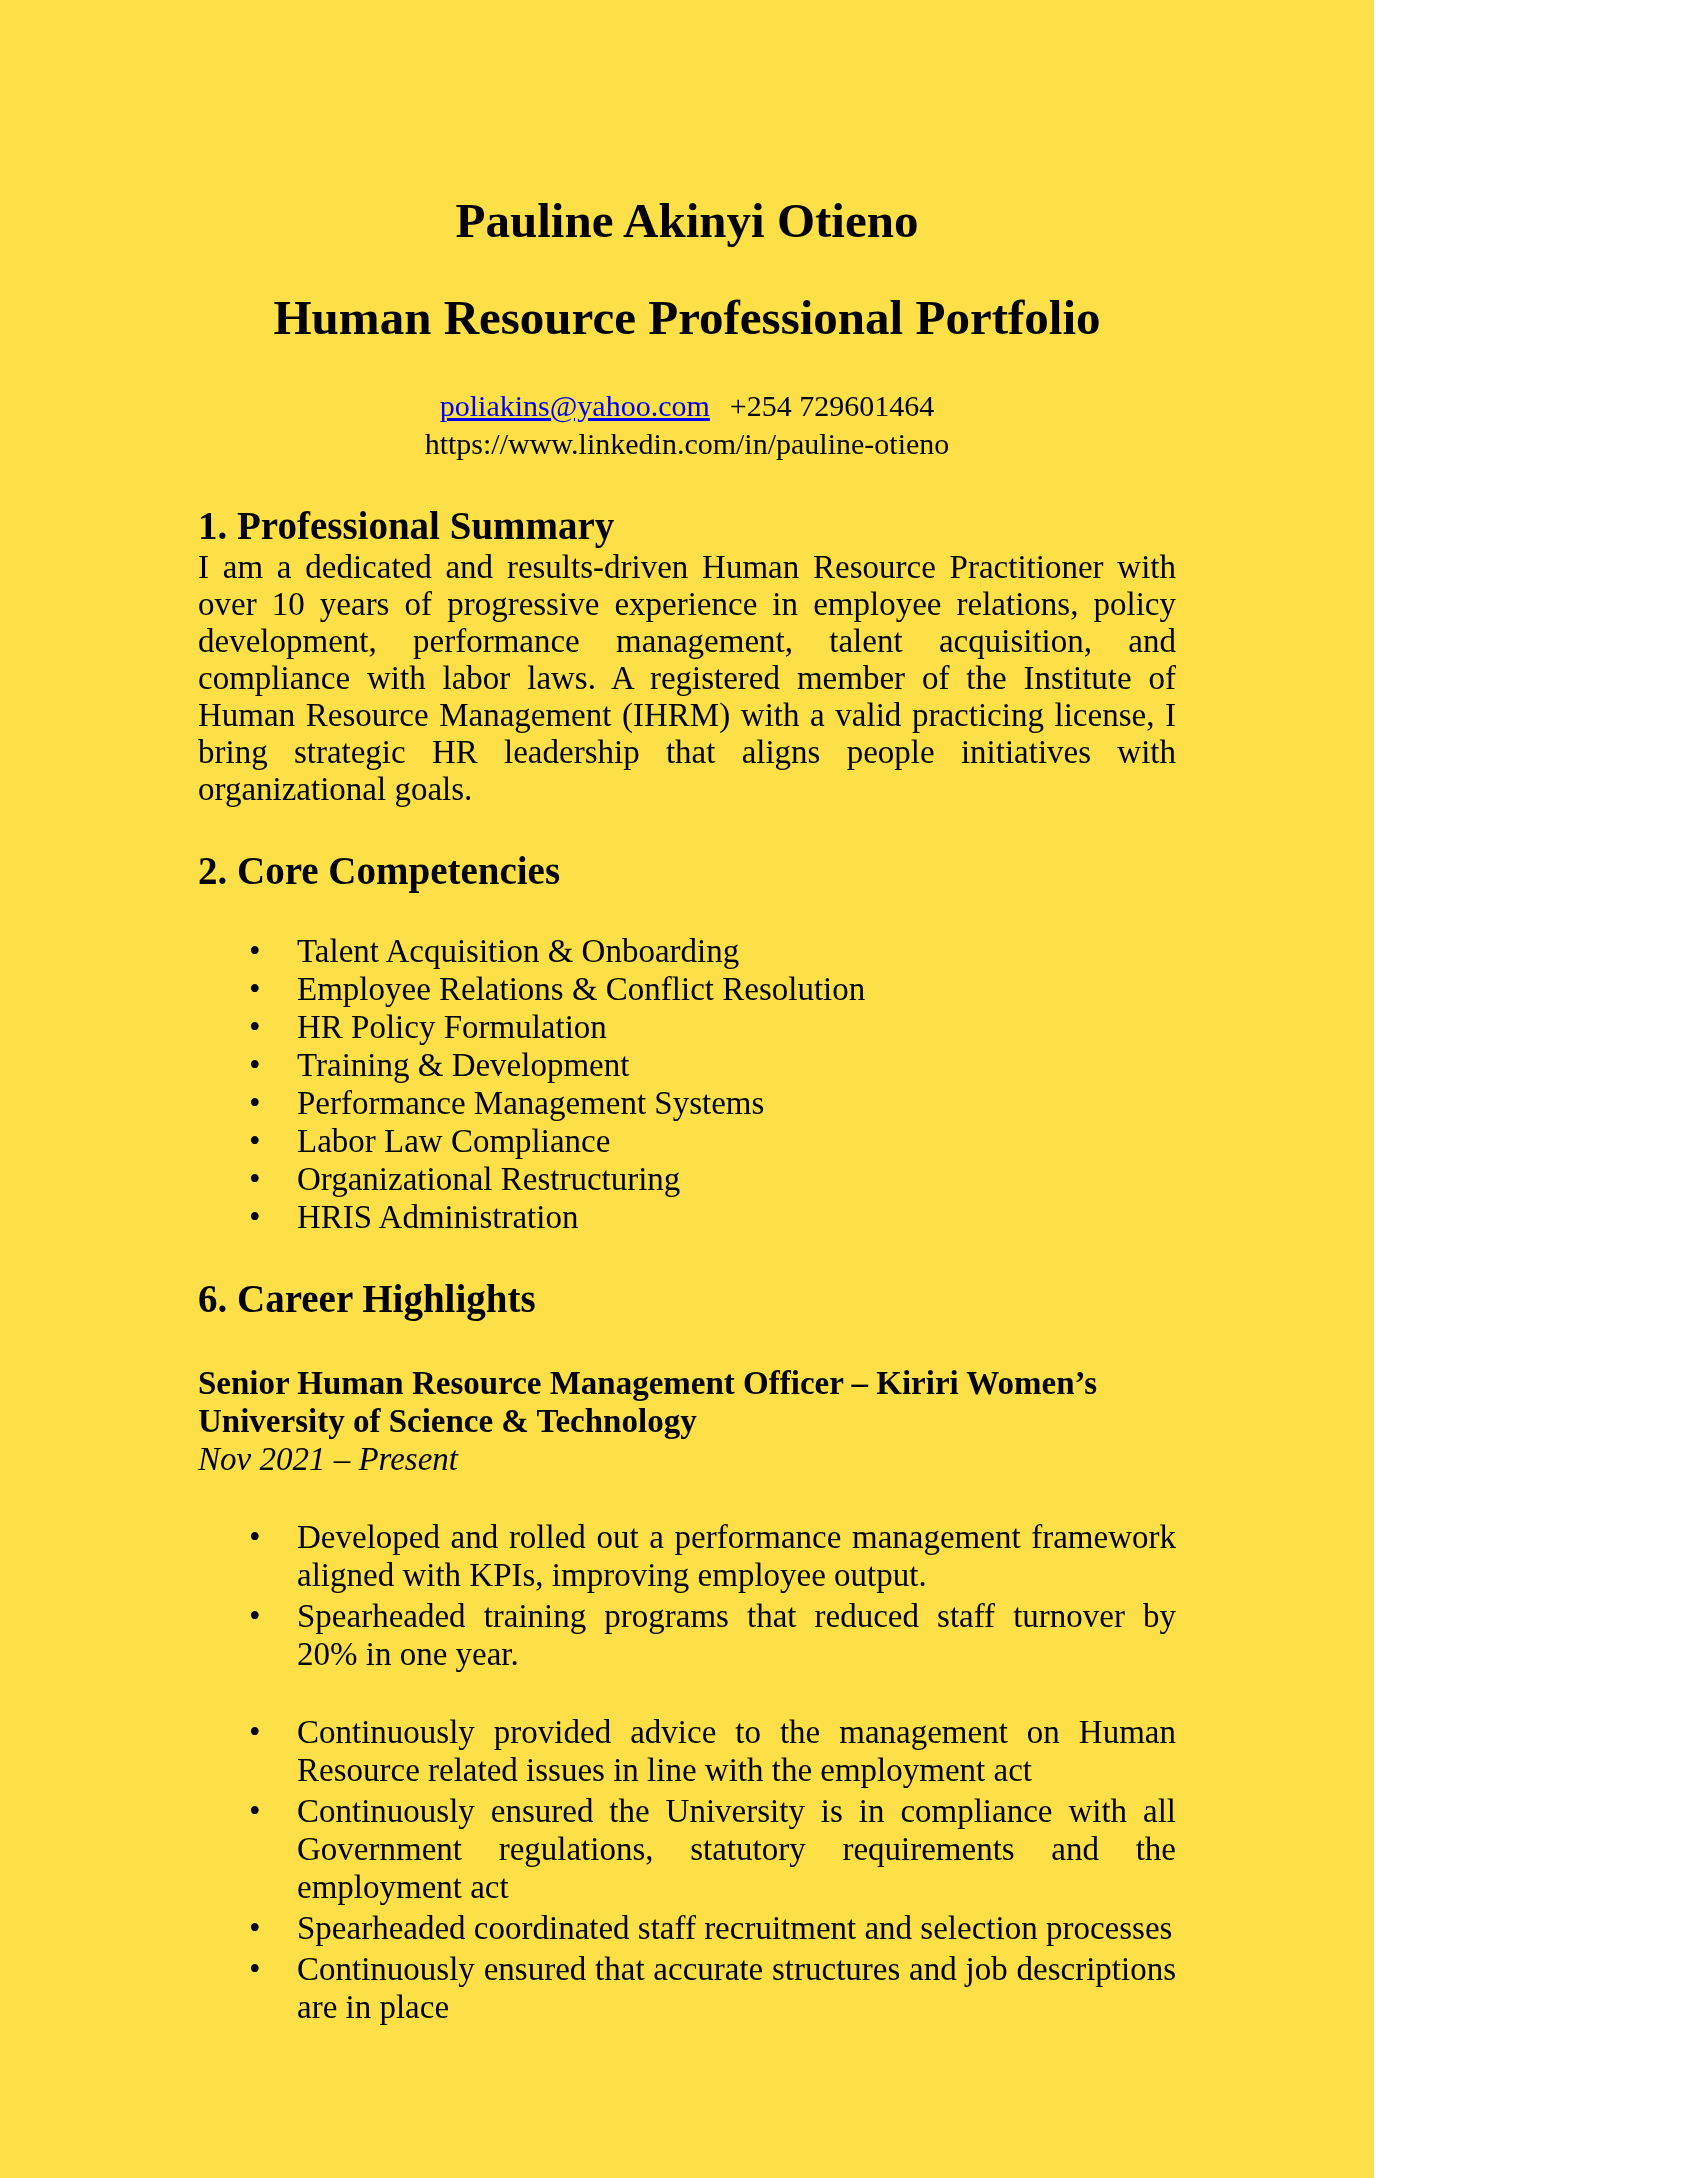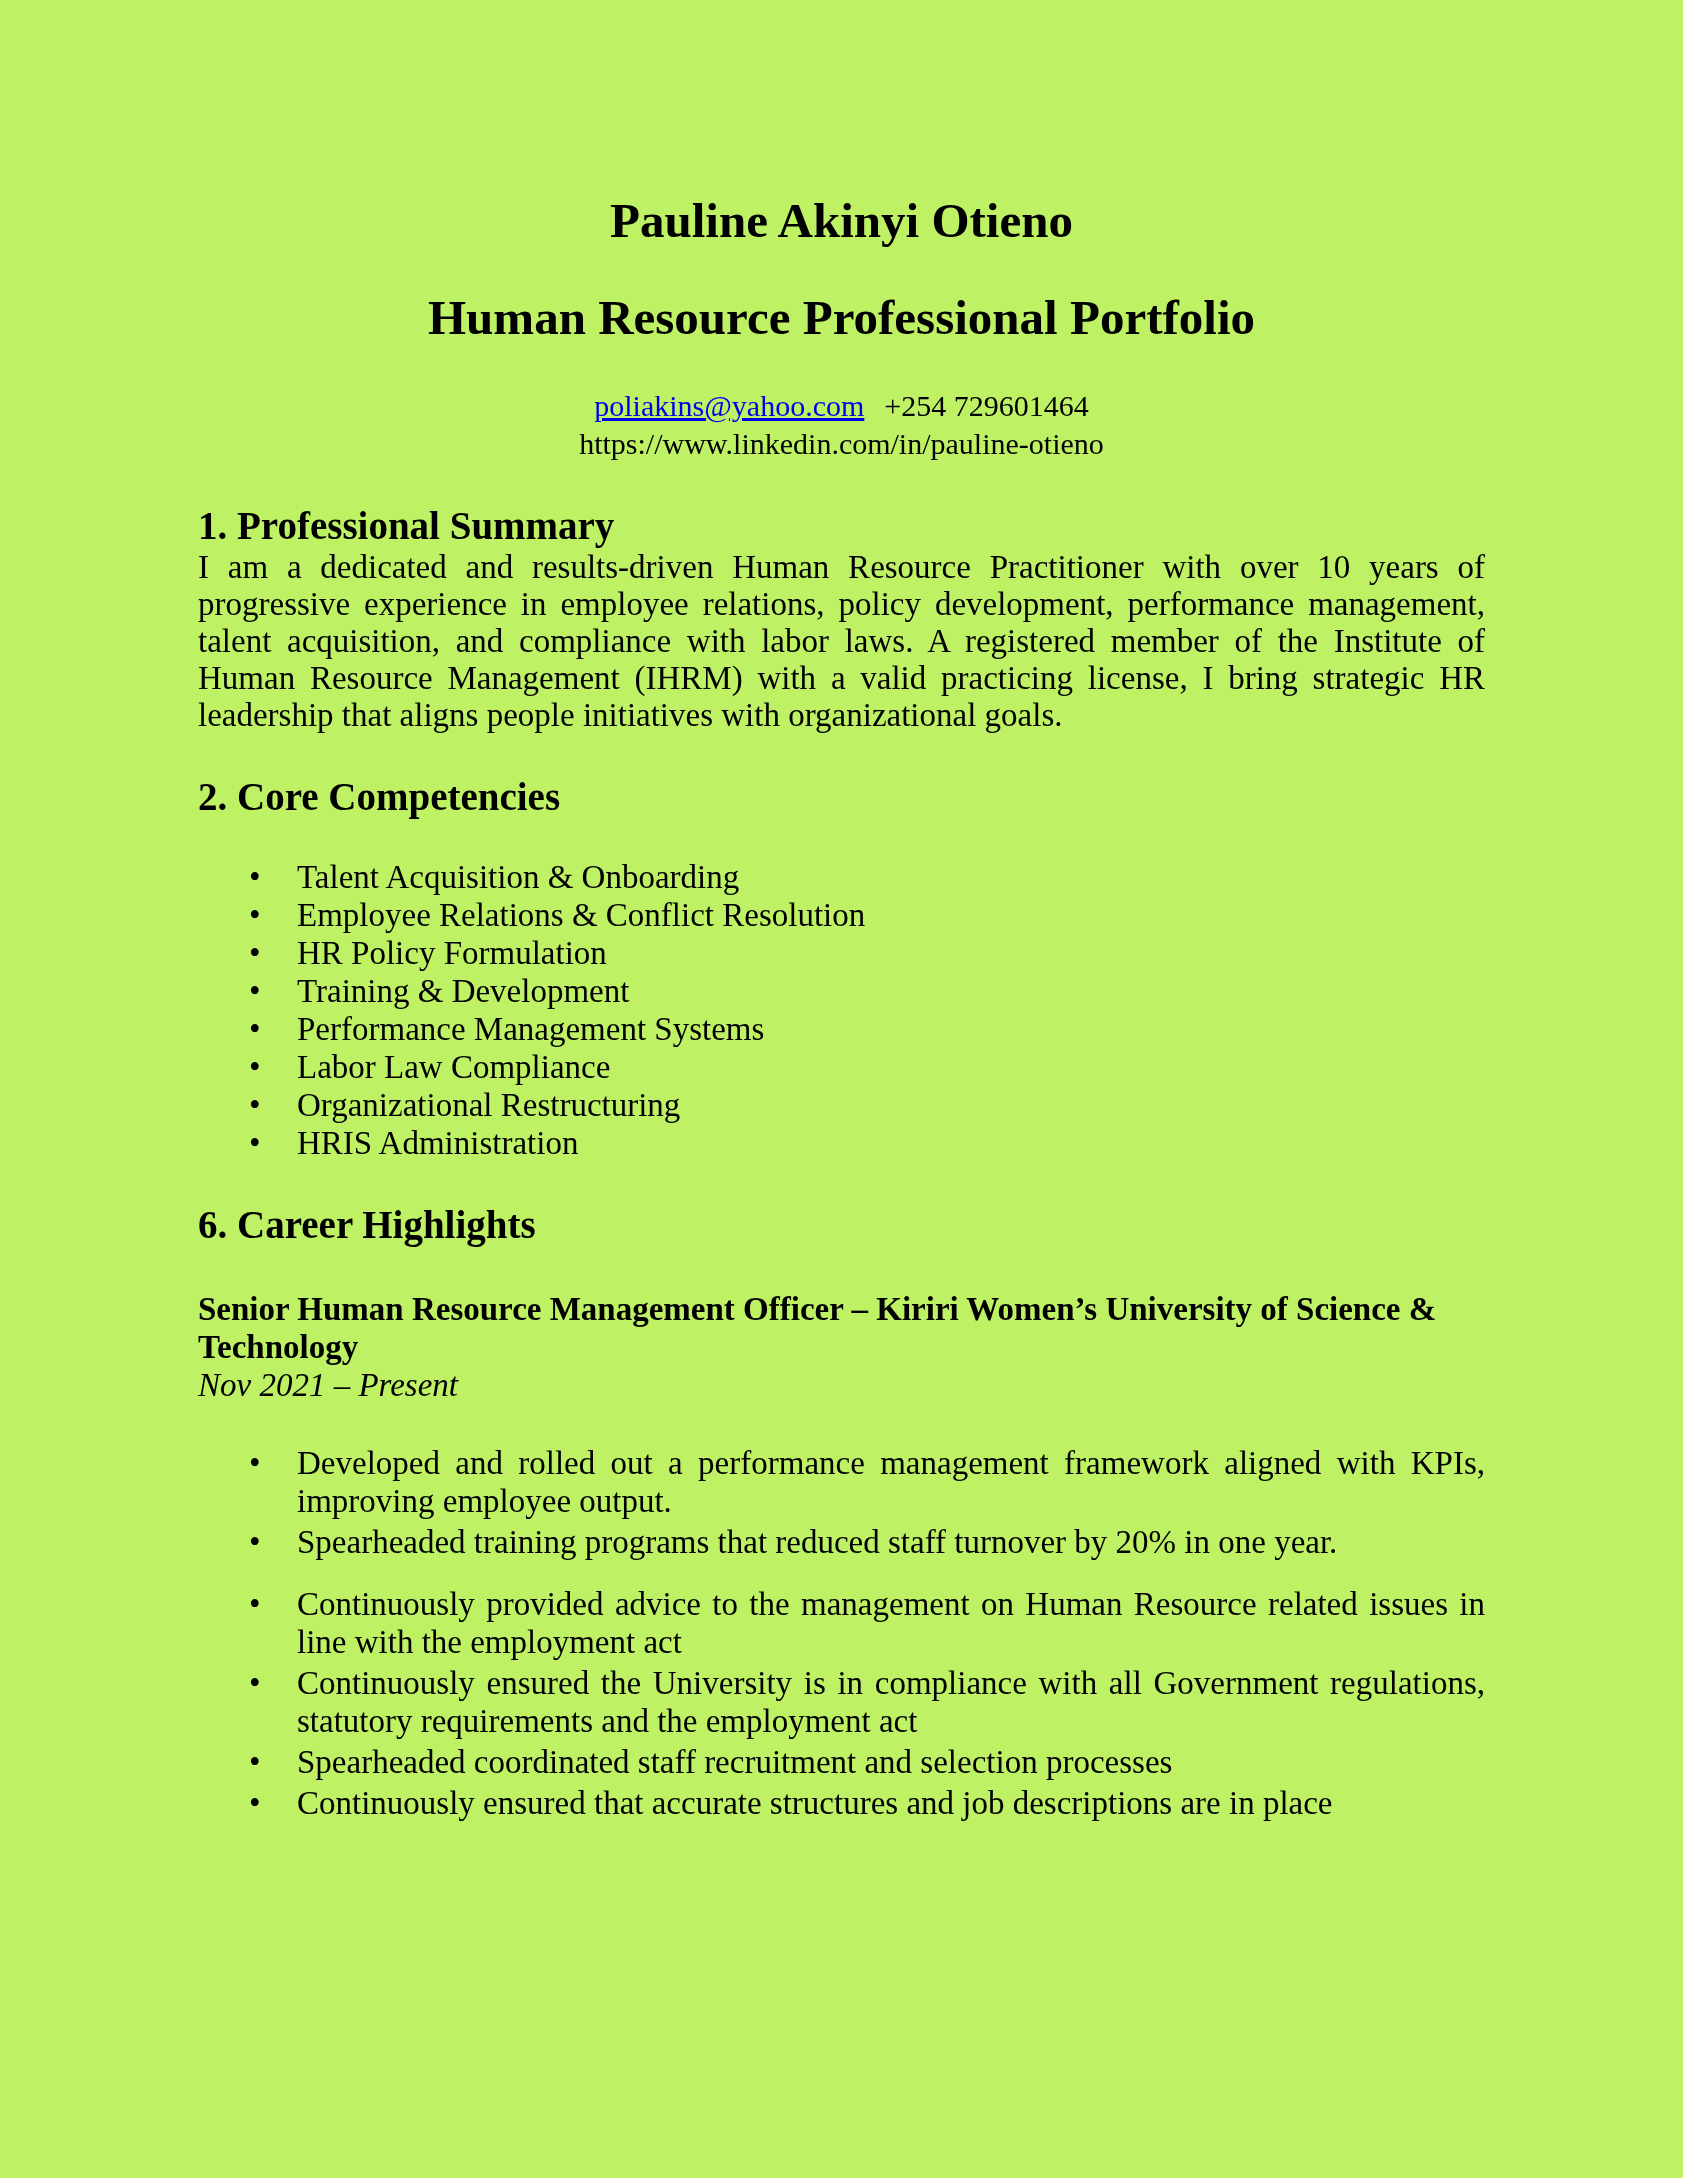--- a/index.html
+++ b/index.html
@@ -1,21 +1,21 @@
 <!DOCTYPE html>
 <html><head>
 <meta charset="utf-8">
 <style>
   * { margin: 0; padding: 0; box-sizing: border-box; }
   html, body { background: #ffffff; }
   .page {
     position: relative;
-    width: 1683px;
+    width: 1374px;
     height: 2178px;
-    background: #bef264;
+    background: #fde047;
     color: #000000;
     font-family: "Liberation Serif", "DejaVu Serif", serif;
     padding: 191px 198px 0 198px;
     overflow: hidden;
   }
   .doc-title {
     font-size: 49px;
     line-height: 59px;
     font-weight: bold;
     text-align: center;
@@ -75,21 +75,21 @@
   .role-dates {
     font-size: 33px;
     line-height: 38px;
     font-style: italic;
   }
   ul.career-list { margin-top: 40px; }
   ul.career-list li {
     text-align: justify;
     margin-bottom: 3px;
   }
-  ul.career-list li.gap-before { margin-top: 24px; }
+  ul.career-list li.gap-before { margin-top: 40px; }
 </style>
 </head>
 <body>
 
 <div class="page">
 
   <h1 class="doc-title">Pauline Akinyi Otieno</h1>
 
   <h1 class="doc-subtitle">Human Resource Professional Portfolio</h1>
 

